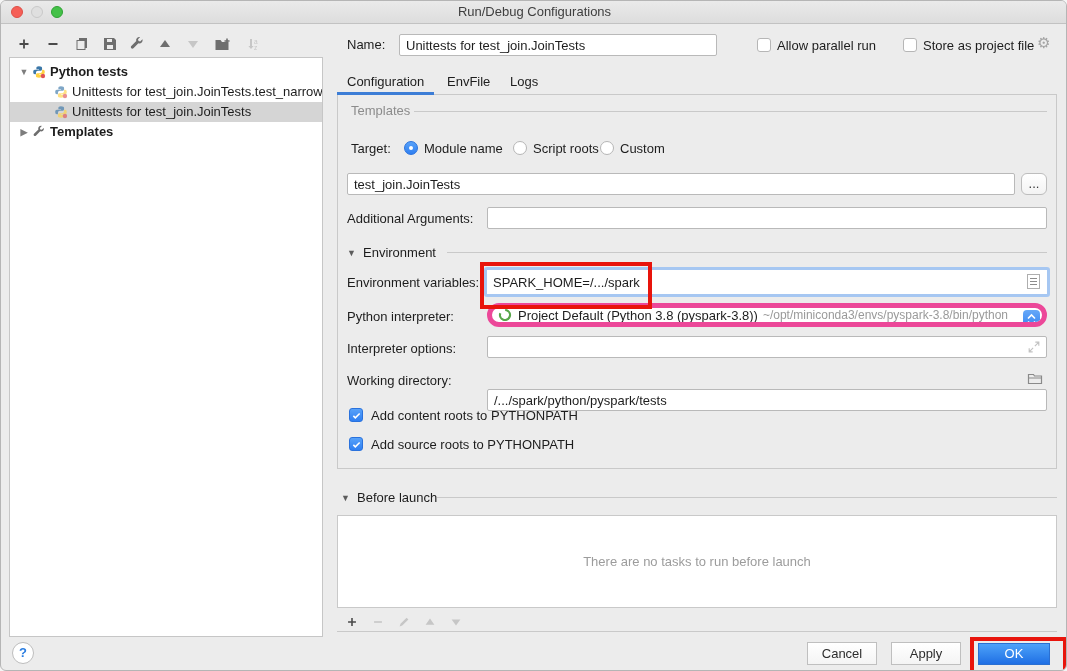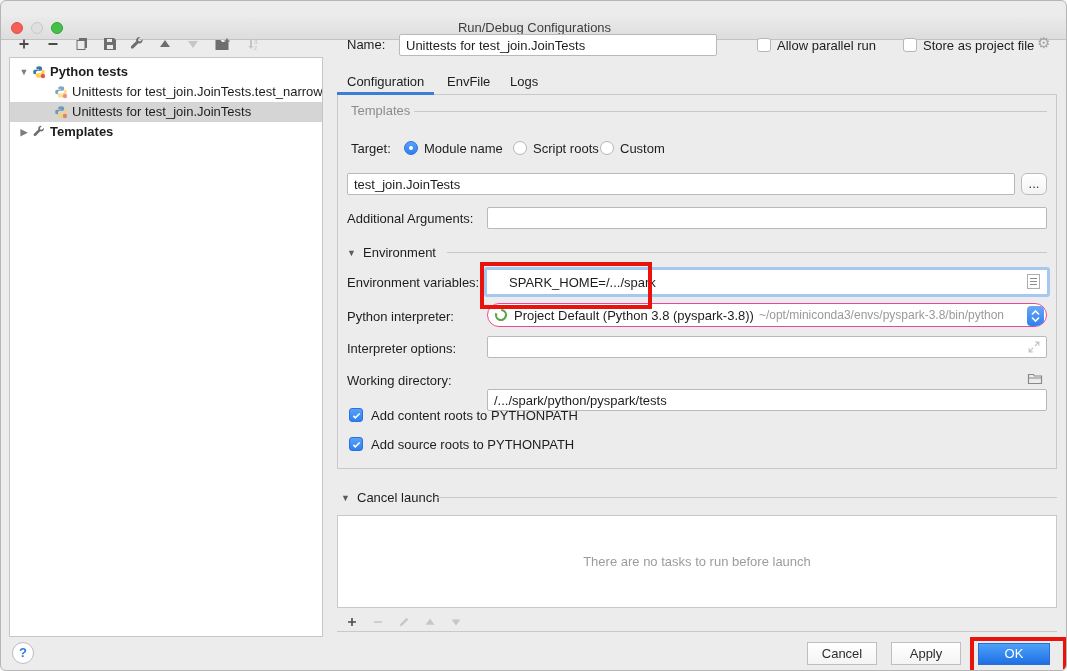--- a/index.html
+++ b/index.html
@@ -2,21 +2,21 @@
 <html><head>
 <meta charset="utf-8">
 <style>
   html,body{margin:0;padding:0;background:#f5f5f5;}
   .win{position:relative;width:1067px;height:671px;background:#ececec;
        font-family:"Liberation Sans",sans-serif;font-size:13px;color:#1d1d1d;
        border:1px solid #b5b5b5;border-radius:6px;overflow:hidden;box-sizing:border-box;}
   .abs{position:absolute;}
   
   .titlebar{left:0;top:0;width:1067px;height:22px;background:linear-gradient(#eaeaea,#dddddd);
-            border-bottom:1px solid #c2c2c2;margin-top:16px;}
+            border-bottom:1px solid #c2c2c2;}
   .tl{width:12px;height:12px;border-radius:50%;top:5px;}
   .tl-close{left:10px;background:#f55f57;border:1px solid #dd4f46;box-sizing:border-box;}
   .tl-min{left:30px;background:#dfdfdf;border:1px solid #c8c8c8;box-sizing:border-box;}
   .tl-zoom{left:50px;background:#44c148;border:1px solid #2fa234;box-sizing:border-box;}
   .win-title{left:0;top:0;width:1067px;height:22px;line-height:22px;text-align:center;color:#3e3e3e;}
   
   .ltb{top:34px;width:18px;height:18px;display:flex;align-items:center;justify-content:center;cursor:default;}
   
   .tree-panel{left:8px;top:56px;width:314px;height:580px;background:#ffffff;
               border:1px solid #c6c6c6;box-sizing:border-box;overflow:hidden;}
@@ -48,21 +48,21 @@
   .hline{height:1px;background:#c9c9c9;}
   .secarr{font-size:9px;color:#5c5c5c;}
   .radio{width:14px;height:14px;border-radius:50%;box-sizing:border-box;}
   .radio-off{background:#fff;border:1px solid #b6b6b6;}
   .radio-on{background:linear-gradient(#58a2f9,#2f7ff1);border:1px solid #2a72dd;position:relative;}
   .radio-on::after{content:"";position:absolute;left:4px;top:4px;width:4px;height:4px;border-radius:50%;background:#fff;}
   .browse-btn{border:1px solid #bdbdbd;background:linear-gradient(#ffffff,#f3f3f3);border-radius:6px;
               text-align:center;line-height:20px;color:#3a3a3a;box-sizing:border-box;}
   .focus-ring{border:3px solid #a6c7f2;border-radius:3px;background:#fff;box-sizing:border-box;
               display:flex;align-items:center;}
-  .combo{background:#fff;border:1px solid #ec4899;border-radius:12px;box-sizing:border-box;
+  .combo{background:#fff;border:5px solid #ec4899;border-radius:12px;box-sizing:border-box;
          display:flex;align-items:center;padding:0 6px 0 6px;overflow:hidden;white-space:nowrap;}
   .combo .main{margin-left:6px;}
   .combo .path{margin-left:5px;color:#9a9a9a;font-size:12px;}
   .spinner{position:absolute;right:2px;top:2px;width:17px;height:20px;border-radius:4px;
            background:linear-gradient(#67a8f8,#2d7ff0);display:flex;flex-direction:column;
            align-items:center;justify-content:center;}
   .redbox{border:4px solid #e8140c;pointer-events:none;z-index:5;}
   .fieldicon{position:absolute;display:flex;align-items:center;justify-content:center;}
   
   .task-panel{left:336px;top:514px;width:720px;height:93px;background:#fff;border:1px solid #c9c9c9;
@@ -217,21 +217,21 @@
 
   <div class="abs lbl" style="left:346px;top:210px">Additional Arguments:</div>
   <input class="abs txtfield" style="left: 486px; top: 206px; width: 560px; height: 22px;">
 
   <div class="abs secarr" style="left:346px;top:247px">▼</div>
   <div class="abs lbl" style="left:362px;top:244px">Environment</div>
   <div class="abs hline" style="left:446px;top:251px;width:600px"></div>
 
   <div class="abs lbl" style="left:346px;top:274px">Environment variables:</div>
   <div class="abs focus-ring" style="left:483px;top:266px;width:566px;height:30px">
-    <span style="padding-left:22px">SPARK_HOME=/.../spark</span>
+    <span style="padding-left:6px">SPARK_HOME=/.../spark</span>
   </div>
   <div class="abs fieldicon" style="left:1026px;top:273px">
     <svg width="13" height="15" viewBox="0 0 13 15">
         <rect x="0.5" y="0.5" width="12" height="14" fill="#fff" stroke="#aeaeae"></rect>
         <path stroke="#8c8c8c" d="M3 4.5h7M3 7.5h7M3 10.5h7"></path>
       </svg>
     </div>
   <div class="abs redbox" style="left:479px;top:261px;width:164px;height:39px"></div>
 
   <div class="abs lbl" style="left:346px;top:308px">Python interpreter:</div>
@@ -275,21 +275,21 @@
     </div>
   <div class="abs lbl" style="left:370px;top:407px">Add content roots to PYTHONPATH</div>
   <div class="abs maccb cb-on" style="left:348px;top:436px">
     <svg width="11" height="11" viewBox="0 0 14 14">
         <path d="M3 7.5l2.5 2.5L11 4.5" stroke="#fff" stroke-width="2" fill="none"></path>
       </svg>
     </div>
   <div class="abs lbl" style="left:370px;top:436px">Add source roots to PYTHONPATH</div>
 
   <div class="abs secarr" style="left:340px;top:492px">▼</div>
-  <div class="abs lbl" style="left:356px;top:489px">Cancel launch</div>
+  <div class="abs lbl" style="left:356px;top:489px">Before launch</div>
   <div class="abs hline" style="left:436px;top:496px;width:620px"></div>
 
   <div class="abs task-panel">
     <span>There are no tasks to run before launch</span>
   </div>
 
   <div class="abs bltb" style="left:342px">
     <svg width="14" height="14" viewBox="0 0 16 16">
         <path stroke="#4a4a4a" stroke-width="1.8" d="M8 3.5v9M3.5 8h9"></path>
       </svg>

